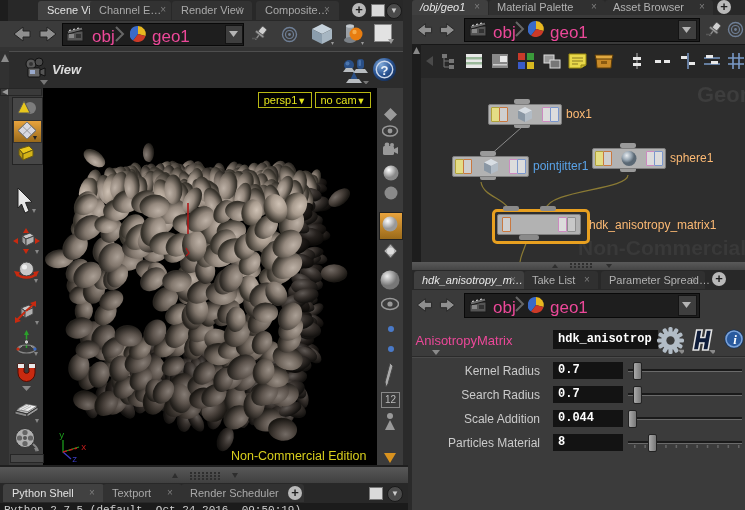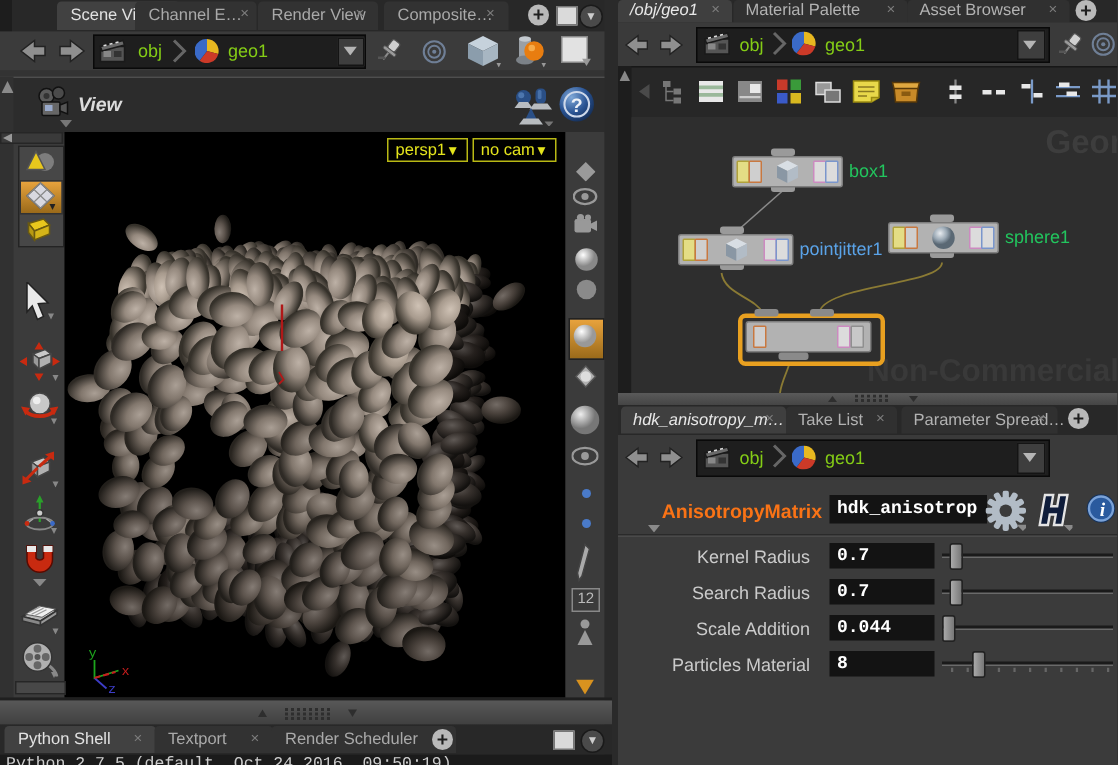--- a/index.html
+++ b/index.html
@@ -5,35 +5,35 @@
 .a{position:absolute;}
 .tab{position:absolute;top:1px;height:19px;line-height:19px;font-size:11px;color:#a9a9a9;background:#323232;
 padding:0 22px 0 9px;border-radius:3px 3px 0 0;white-space:nowrap;}
 .tab .x{position:absolute;right:5px;top:4px;width:10px;height:10px;color:#7d7d7d;font-size:10px;line-height:10px;}
 .tab.on{background:#414141;color:#e2e2e2;}
 .stab{position:absolute;top:0;height:15px;line-height:15px;font-size:11px;color:#b2b2b2;background:#303030;
 padding:0 20px 0 8px;border-radius:3px 3px 0 0;white-space:nowrap;}
 .stab .x{position:absolute;right:4px;top:2px;width:10px;height:10px;color:#7d7d7d;font-size:10px;line-height:10px;}
 .stab.on{background:#3f3f3f;color:#e8e8e8;font-style:italic;}
 .dd{position:absolute;background:#1e1e1e;border:1px solid #090909;box-shadow:inset 0 1px 0 #4b4b4b00;}
-.ddtxt{color:#84cc16;font-size:12px;}
+.ddtxt{color:#ec4899;font-size:17px;}
 .plus{position:absolute;width:14px;height:14px;border-radius:50%;background:#b9b9b9;color:#1e1e1e;
 text-align:center;line-height:14px;font-size:13px;font-weight:bold;}
 .wsq{position:absolute;width:12px;height:11px;background:#dadada;border:1px solid #777;}
 .dcir{position:absolute;width:14px;height:14px;border-radius:50%;background:#4a4a4a;border:1px solid #1a1a1a;
 color:#ccc;font-size:8px;text-align:center;line-height:14px;}
 .lbl{position:absolute;font-size:12px;color:#cbcbcb;white-space:nowrap;}
 .fld{position:absolute;background:#131313;color:#fff;font-family:"Liberation Mono",monospace;
 font-size:12px;font-weight:bold;line-height:16px;padding-left:5px;}
 .trk{position:absolute;height:2px;background:#1a1a1a;border-bottom:1px solid #6a6a6a;}
 .hdl{position:absolute;width:7px;height:16px;background:linear-gradient(90deg,#aaa,#777);border:1px solid #222;border-radius:2px;}
 .node{position:absolute;background:#b2b2b2;border:1px solid #7e7e7e;border-radius:2px;}
 .stripe{position:absolute;top:2px;bottom:2px;width:7px;border-radius:1px;}
 .conn{position:absolute;height:5px;background:#9a9a9a;border-radius:2px;}
-.nlabel{position:absolute;font-size:12px;color:#22c55e;white-space:nowrap;}
+.nlabel{position:absolute;font-size:12px;color:#fdba74;white-space:nowrap;}
 </style></head>
 <body>
 <div style="position:relative;width:745px;height:510px;overflow:hidden">
 
 <div class="a" style="left:0;top:0;width:408px;height:21px;background:#282828"></div>
 <div class="a" style="left:0;top:0;width:8px;height:21px;background:#1d1d1d"></div>
 <div class="tab on" style="left:4px;width:51px;margin-left:34px;">Scene View<span class="x">×</span></div>
 <div class="tab" style="left:90px;width:50px;text-align:right;">Channel&nbsp;E…<span class="x">×</span></div>
 <div class="tab" style="left:172px;width:49px;">Render View<span class="x">×</span></div>
 <div class="tab" style="left:256px;width:52px;">Composite…<span class="x">×</span></div>
@@ -834,20 +834,21 @@
           <ellipse cx="275.5" cy="208.6" rx="14.7" ry="11.6" transform="rotate(73 275.5 208.6)" fill="url(#g7)"></ellipse>
         </svg></div>
 <svg style="position:absolute;left:142px;top:112px" width="8" height="150">
  <path d="M3 3 L3 34" stroke="#b01818" stroke-width="1.6" fill="none"></path>
  <path d="M1 48 L4 53 L1 56" stroke="#b01818" stroke-width="1.2" fill="none"></path>
 </svg>
 <div style="position:absolute;left:215px;top:4px;width:52px;height:14px;border:1px solid #b8b814;color:#e4e41c;
  font-size:11px;line-height:14px;text-align:center;">persp1<span style="font-size:9px">▼</span></div>
 <div style="position:absolute;left:272px;top:4px;width:54px;height:14px;border:1px solid #b8b814;color:#e4e41c;
  font-size:11px;line-height:14px;text-align:center;">no cam<span style="font-size:9px">▼</span></div>
+<div style="position:absolute;left:188px;top:361px;width:140px;color:#d8cf1d;font-size:12.5px;">Non-Commercial Edition</div>
 <svg style="position:absolute;left:12px;top:340px" width="46" height="34" viewBox="0 0 46 34">
  <path d="M8 12 L8 24 L24 19" stroke-width="1.2" fill="none" stroke="#1da51d"></path>
  <path d="M8 24 L16 31" stroke="#3d3dc8" stroke-width="1.2" fill="none"></path>
  <text x="4" y="10" fill="#1da51d" font-size="9" font-family="Liberation Mono">y</text>
  <text x="26" y="22" fill="#c81d1d" font-size="9" font-family="Liberation Mono">x</text>
  <text x="17" y="34" fill="#3d3dc8" font-size="9" font-family="Liberation Mono">z</text>
  <path d="M8 24 L22 20" stroke="#c81d1d" stroke-width="1.4" fill="none" stroke-dasharray="4 2"></path>
 </svg>
 </div>
 <div class="a" style="left:377px;top:88px;width:26px;height:377px;background:#3b3b3b"></div>
@@ -1140,20 +1141,21 @@
 <div class="nlabel" style="left:249px;top:73px;">sphere1</div>
 <div style="position:absolute;left:71px;top:131px;width:92px;height:29px;border:3px solid #e8a020;border-radius:5px;background:#2e2e2e"></div>
 <div class="conn" style="left:82px;top:128px;width:16px;background:#8a8a8a"></div>
 <div class="conn" style="left:119px;top:128px;width:16px;background:#8a8a8a"></div>
 <div class="conn" style="left:98px;top:157px;width:20px;background:#8a8a8a"></div>
 <div class="node" style="left:76px;top:136px;width:82px;height:19px;">
           <div class="stripe" style="left:4px;background:#cfcfcf;border:1px solid #c87840"></div>
           <div class="stripe" style="right:13px;background:#dcdcdc;border:1px solid #cc8ac0"></div>
           <div class="stripe" style="right:4px;background:#c8c8c8;border:1px solid #8f8f8f"></div>
         </div>
+<div class="nlabel" style="left:168px;top:140px;">hdk_anisotropy_matrix1</div>
 </div>
 <div class="a" style="left:412px;top:262px;width:333px;height:8px;background:linear-gradient(#5a5a5a,#454545)"></div>
 <svg class="a" style="left:550px;top:263px" width="86" height="6">
 <path d="M2 5 L8 5 L5 1 Z" fill="#2e2e2e"></path>
 <g fill="#2e2e2e">
           <rect x="20" y="0" width="2" height="2"></rect>
           <rect x="24" y="0" width="2" height="2"></rect>
           <rect x="28" y="0" width="2" height="2"></rect>
           <rect x="32" y="0" width="2" height="2"></rect>
           <rect x="36" y="0" width="2" height="2"></rect>
@@ -1193,21 +1195,21 @@
 <path d="M8 8 L8 0 A8 8 0 0 1 15.5 10 Z" fill="#e8b820"></path>
 <path d="M8 8 L15.5 10 A8 8 0 0 1 3 14.5 Z" fill="#cc3a28"></path>
 <path d="M8 8 L3 14.5 A8 8 0 0 1 8 0 Z" fill="#3a6ac8"></path>
 </svg>
 <span class="a ddtxt" style="left:550px;top:298px;">geo1</span>
 <div class="a" style="left:678px;top:295px;width:17px;height:19px;background:#3e3e3e;border:1px solid #141414;"></div>
 <svg class="a" style="left:682px;top:302px" width="9" height="6">
         <path d="M0 0 L9 0 L4.5 6 Z" fill="#b5b5b5"></path>
       </svg>
 <div class="a" style="left:412px;top:320px;width:333px;height:190px;background:#3b3b3b"></div>
-<div class="a" style="left:380px;top:333px;width:168px;text-align:right;font-size:13px;font-weight:bold;color:#f97316;">AnisotropyMatrix</div>
+<div class="a" style="left:380px;top:333px;width:168px;text-align:center;font-size:13px;font-weight:normal;color:#ec4899;">AnisotropyMatrix</div>
 <div class="fld" style="left:553px;top:330px;width:100px;height:19px;line-height:19px;overflow:hidden;">hdk_anisotrop</div>
 <svg class="a" style="left:657px;top:327px" width="27" height="27" viewBox="0 0 26 26">
 <g fill="#b2bcc6">
           <rect x="11" y="0" width="4" height="26" rx="1.5" transform="rotate(0 13 13)"></rect>
           <rect x="11" y="0" width="4" height="26" rx="1.5" transform="rotate(30 13 13)"></rect>
           <rect x="11" y="0" width="4" height="26" rx="1.5" transform="rotate(60 13 13)"></rect>
           <rect x="11" y="0" width="4" height="26" rx="1.5" transform="rotate(90 13 13)"></rect>
           <rect x="11" y="0" width="4" height="26" rx="1.5" transform="rotate(120 13 13)"></rect>
           <rect x="11" y="0" width="4" height="26" rx="1.5" transform="rotate(150 13 13)"></rect>
           <circle cx="13" cy="13" r="9"></circle>

